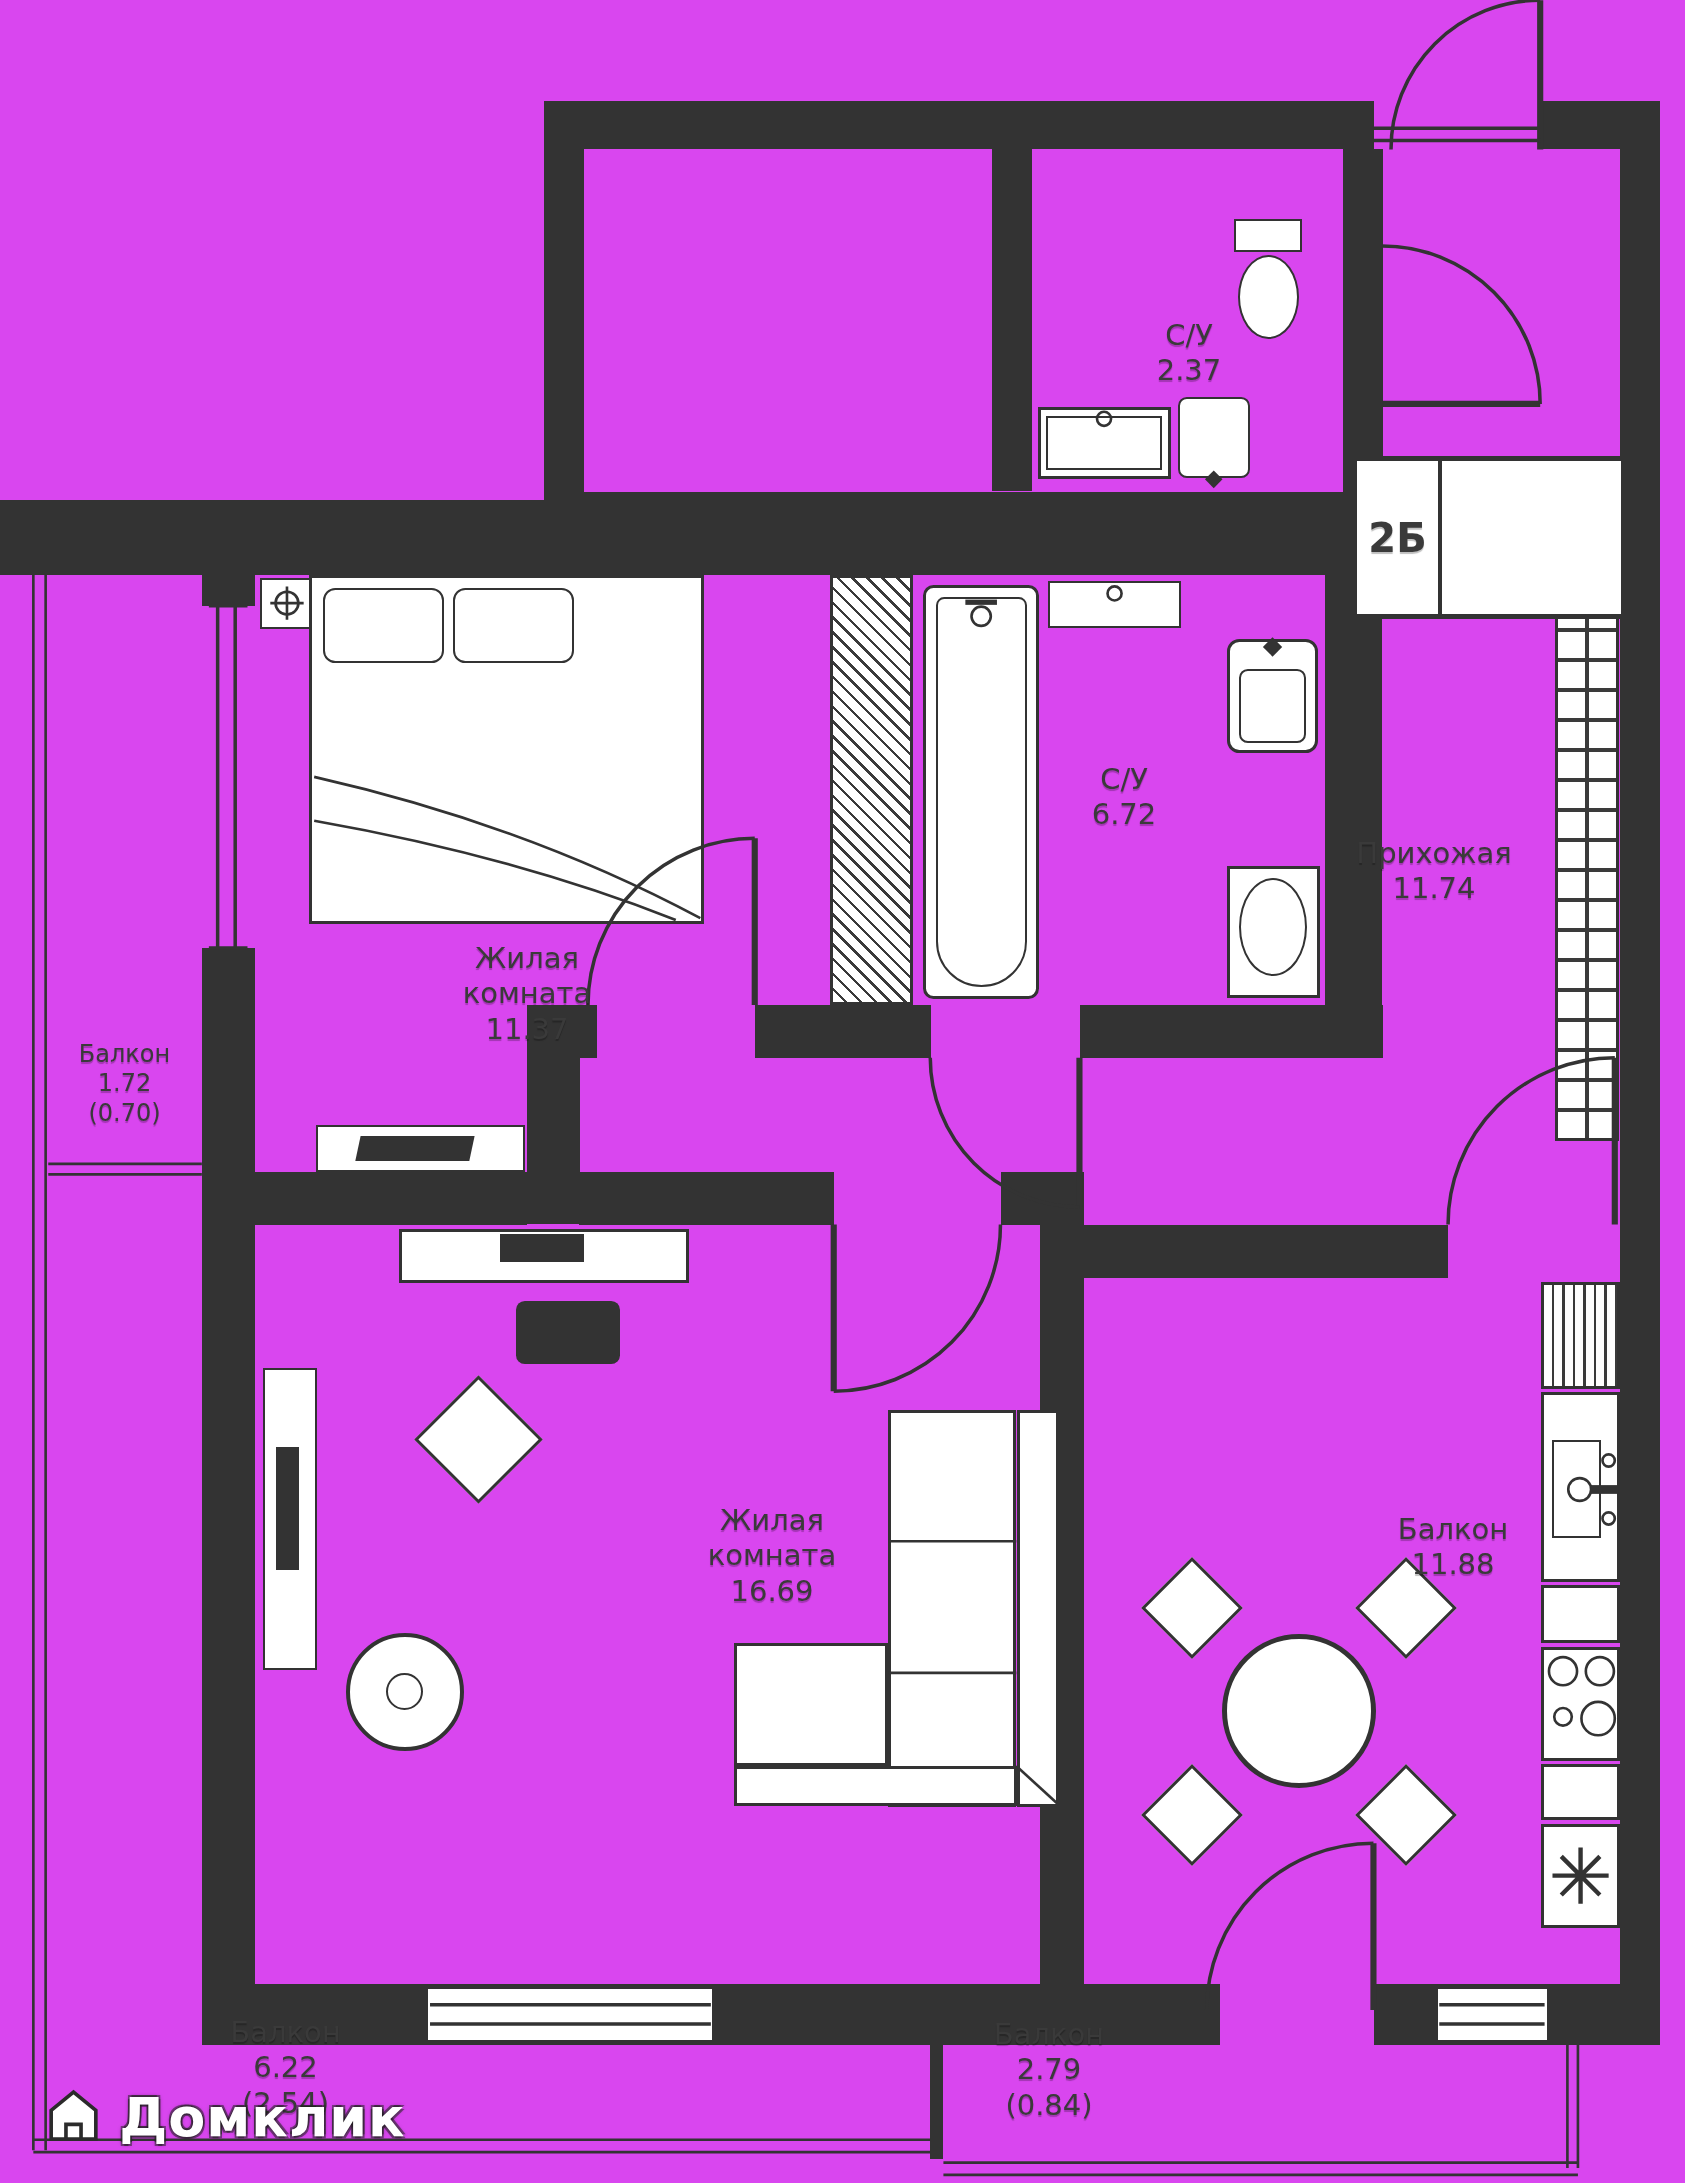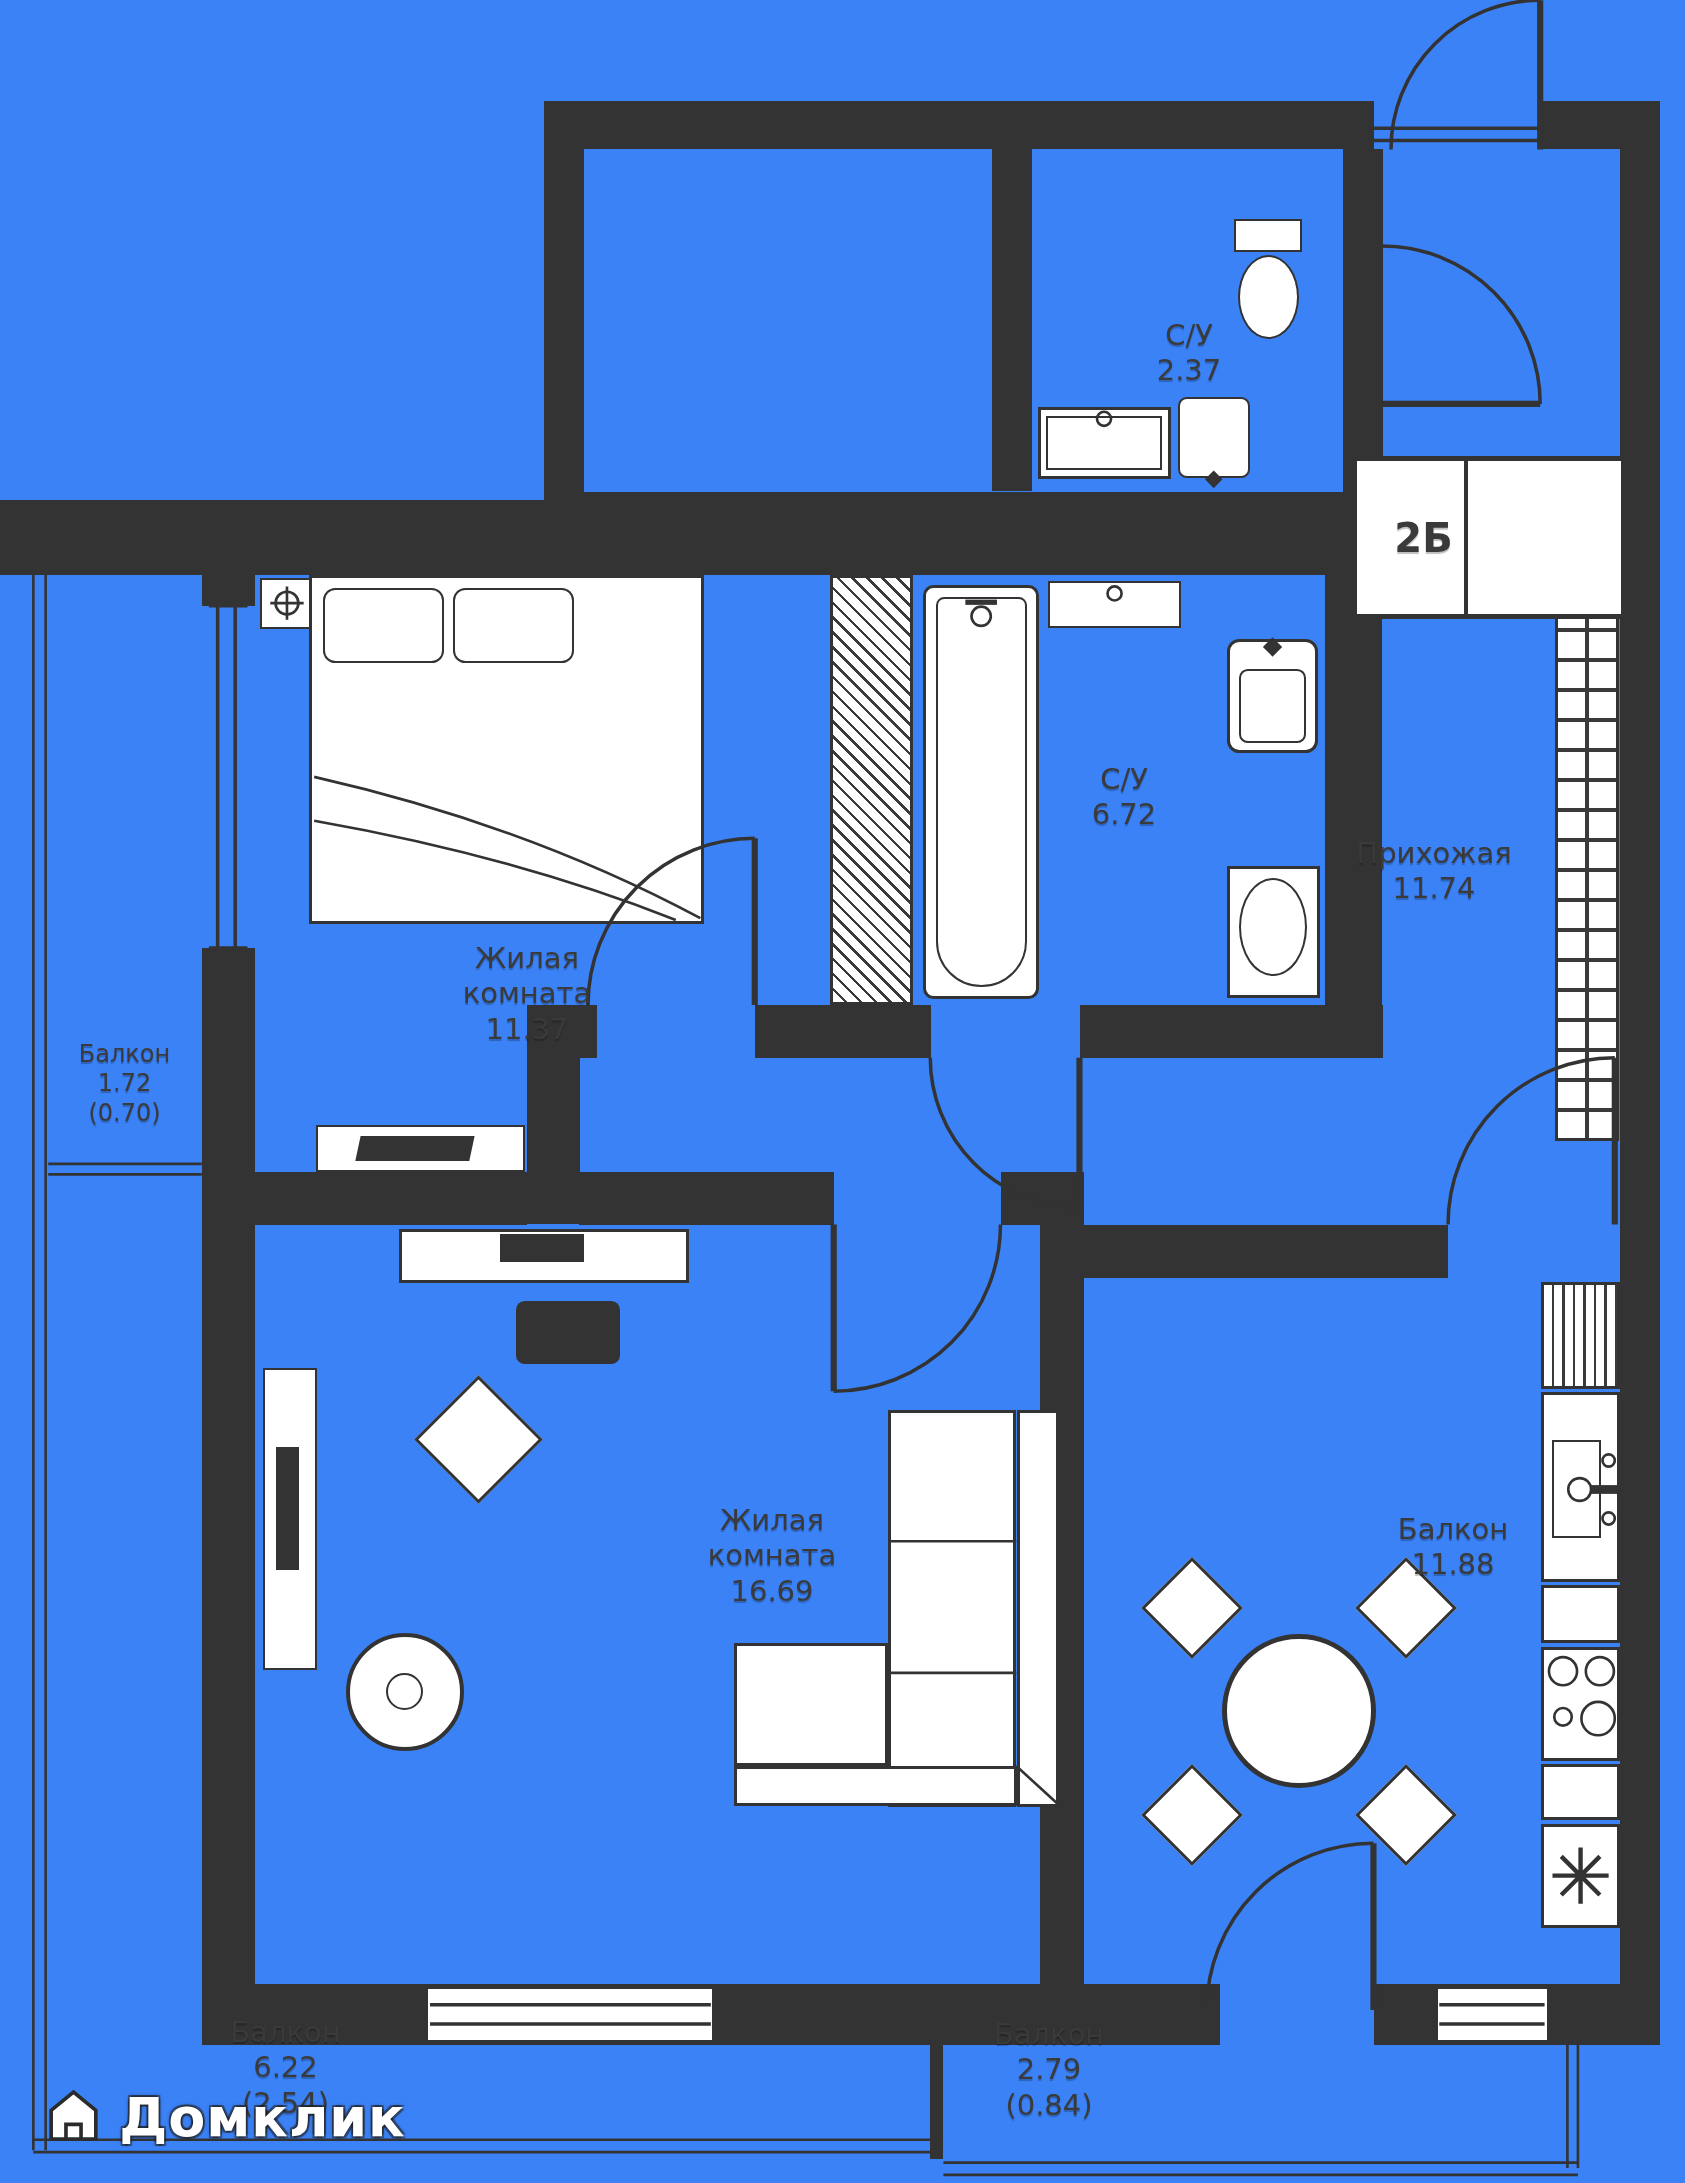--- a/index.html
+++ b/index.html
@@ -1,16 +1,16 @@
 <!DOCTYPE html>
 <html style="font-size:14px"><head>
 <meta charset="utf-8">
 <style>
   html,body{margin:0;padding:0;background:#fff;}
-  .canvas{position:relative;width:1685px;height:2183px;background:#3b82f6;overflow:hidden;
+  .canvas{position:relative;width:1685px;height:2183px;background:#d946ef;overflow:hidden;
           font-family:"DejaVu Sans",sans-serif;}
   .wall{position:absolute;background:#333;}
   .win{position:absolute;background:#fff;}
   .shaft{position:absolute;box-sizing:border-box;border:3.5px solid #333;
          background:#fff repeating-linear-gradient(45deg,rgba(255,255,255,0) 0 8px,#3a3a3a 8px 10.5px);}
   .wardrobe{position:absolute;box-sizing:border-box;border:3.5px solid #333;
          background:#fff repeating-linear-gradient(0deg,rgba(255,255,255,0) 0 26px,#3a3a3a 26px 30px);}
   .wardrobe::after{content:'';position:absolute;left:50%;top:0;bottom:0;width:3.5px;margin-left:-1.8px;background:#3a3a3a;}
   .f{position:absolute;box-sizing:border-box;border:3.5px solid #333;background:#fff;z-index:6;}
   .f3{border-width:2.6px;}
@@ -18,21 +18,21 @@
   .round{border-radius:50%;}
   .lines{position:absolute;left:0;top:0;z-index:12;}
   .room-label{position:absolute;display:flex;flex-direction:column;align-items:center;
        text-align:center;z-index:20;color:#3a3a3a;font-size:29px;line-height:1.22;
        text-shadow:0 1.8px 0.9px rgba(0,0,0,.25);}
   .room-label .nm{white-space:pre-line;}
   .small-label{font-size:24px;}
   .stamp{position:absolute;left:1352px;top:456px;width:274px;height:163px;z-index:30;
        box-sizing:border-box;border:5.3px solid #333;background:#fff;display:flex;}
   .stamp-type{width:81px;border-right:4.4px solid #333;display:flex;align-items:center;justify-content:center;
-       font-size:40px;color:#3a3a3a;font-weight:bold;text-shadow:0 1.8px 0.9px rgba(0,0,0,.25);margin-left:26px;}
+       font-size:40px;color:#3a3a3a;font-weight:bold;text-shadow:0 1.8px 0.9px rgba(0,0,0,.25);}
   .stamp-rows{flex:1;display:flex;flex-direction:column;justify-content:space-around;align-items:center;
        font-size:39px;color:#3a3a3a;font-weight:bold;text-shadow:0 1.8px 0.9px rgba(0,0,0,.25);padding:3.5px 0;}
   .watermark{position:absolute;left:40px;top:2082px;z-index:40;display:flex;align-items:center;gap:12.3px;justify-content:space-between;}
   .wm-text{font-size:54px;font-weight:bold;color:#fff;letter-spacing:0.9px;
        text-shadow:0 0 4.4px rgba(0,0,0,.6),1.8px 1.8px 0 rgba(43,43,43,.55),-1.8px -1.8px 0 rgba(43,43,43,.55),
        1.8px -1.8px 0 rgba(43,43,43,.55),-1.8px 1.8px 0 rgba(43,43,43,.55);}
   .fridge{background:#fff repeating-linear-gradient(90deg,rgba(255,255,255,0) 0 8px,#3a3a3a 8px 10.5px);}
   .rot45{transform:rotate(45deg);}
   .skew{transform:skewX(-12deg);}
 </style>

